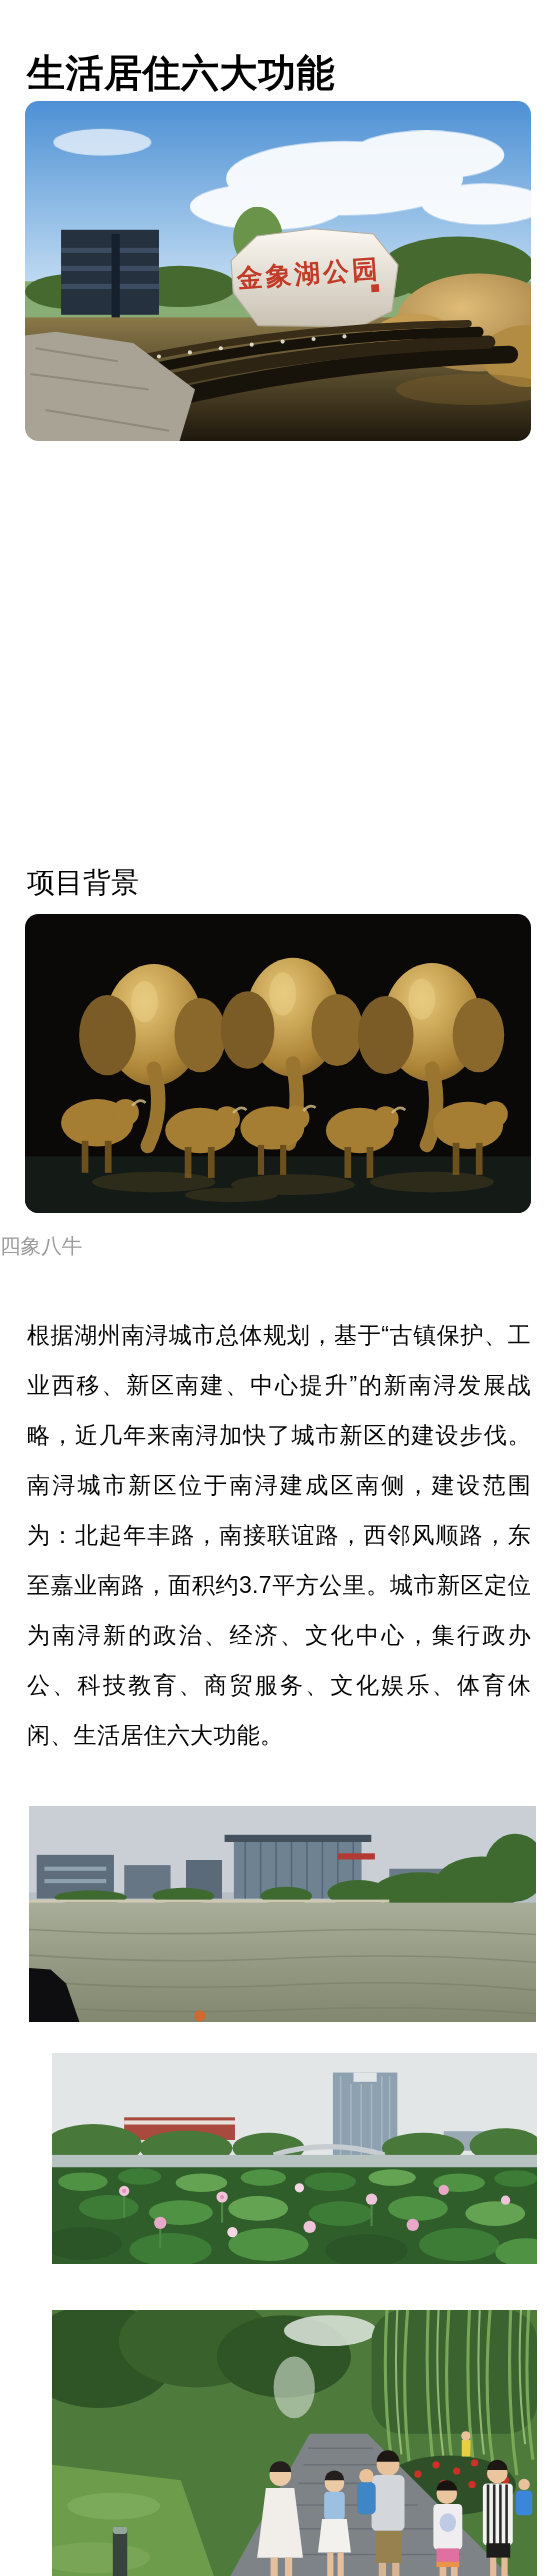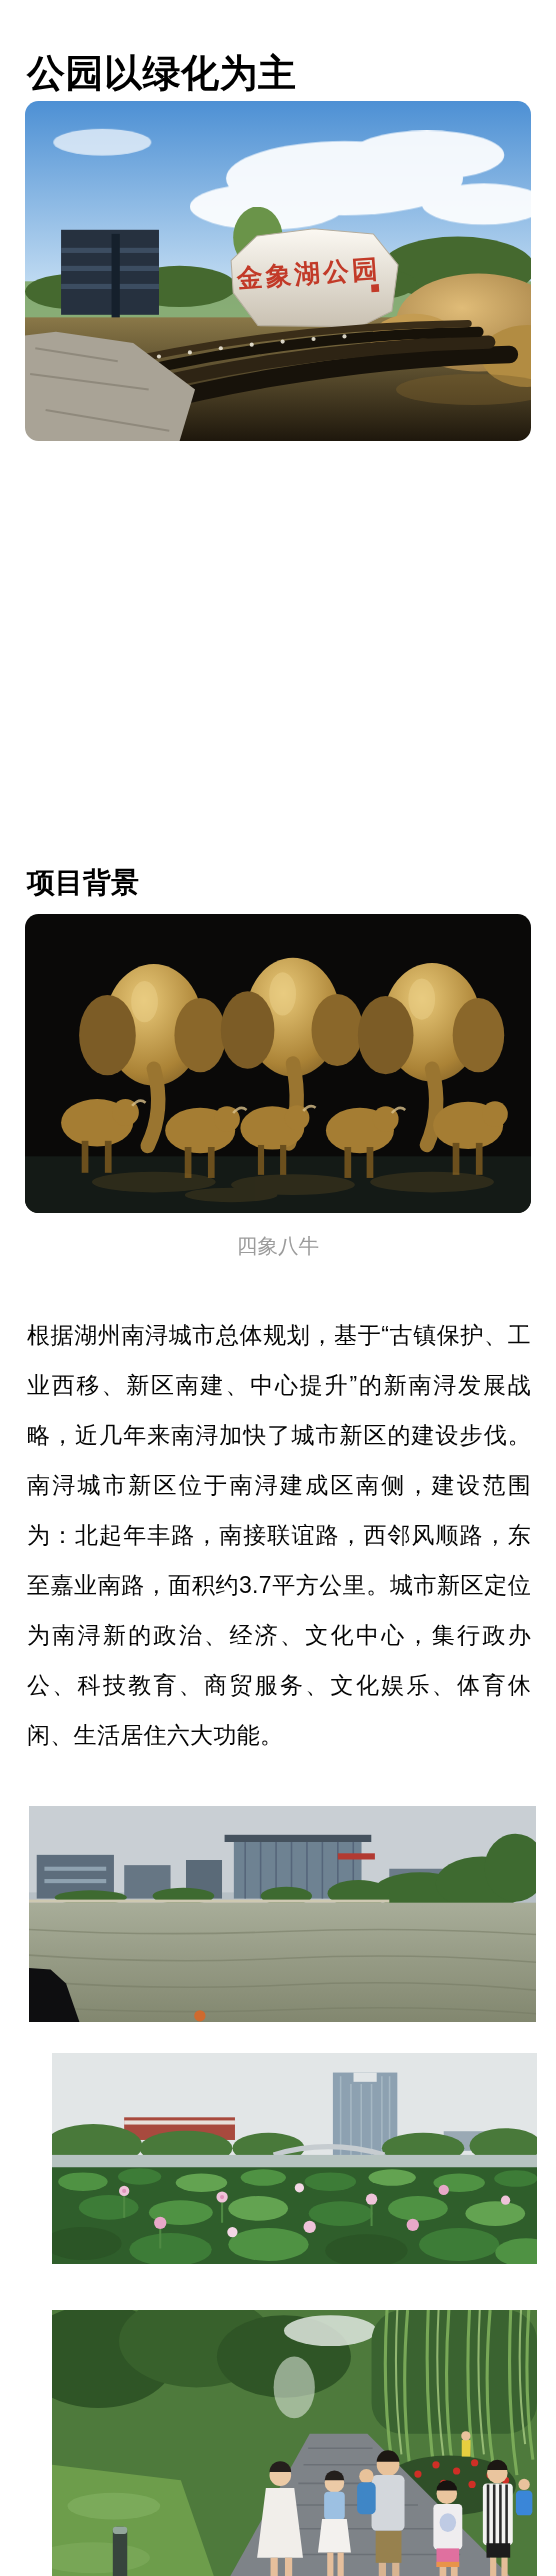--- a/index.html
+++ b/index.html
@@ -5,38 +5,38 @@
   html,body{margin:0;padding:0;background:#fff;}
   #page{position:relative;width:556px;height:3578px;background:#ffffff;overflow:hidden;
         font-family:"Liberation Sans","DejaVu Sans",sans-serif;color:#0a0a0a;}
   .abs{position:absolute;}
   
   .page-title{left:27px;top:23px;width:505px;font-size:38px;font-weight:800;color:#000;letter-spacing:0.5px;}
   .body-text{left:27px;width:504px;font-size:23px;line-height:50px;color:#050505;text-align:justify;
              text-justify:inter-character;letter-spacing:0.3px;}
   .p1{top:457px;}
   .p2{top:1287px;}
-  .section-heading{left:27px;top:841px;font-size:28px;font-weight:700;color:#000;}
-  .photo-caption{left:0;top:1232px;width:556px;text-align:center;font-size:20.6px;color:#9c9c9c;}
+  .section-heading{left:27px;top:841px;font-size:28px;font-weight:400;color:#000;}
+  .photo-caption{left:0;top:1232px;width:556px;text-align:left;font-size:20.6px;color:#9c9c9c;}
   
   figure{margin:0;padding:0;position:absolute;overflow:hidden;}
   figure svg{display:block;width:100%;height:100%;}
   .rounded{border-radius:13.4px;}
   .f1{left:25px;top:101px;width:506px;height:340px;}
   .f2{left:25px;top:914px;width:506px;height:299px;}
   .f3{left:29px;top:1806px;width:507px;height:216px;}
   .f4{left:52px;top:2053px;width:485px;height:211px;}
   .f5{left:52px;top:2310px;width:485px;height:290px;}
 </style>
 </head>
 <body>
 
 <div id="page">
 
-  <h1 class="abs page-title">公园以绿化为主</h1>
+  <h1 class="abs page-title">生活居住六大功能</h1>
 
   <figure class="f1 rounded">
     <svg viewBox="0 0 982 660" preserveAspectRatio="none">
       <defs>
         <linearGradient id="aSky" x1="0" y1="0" x2="0" y2="1">
             <stop offset="0" stop-color="#4d90d4"></stop>
             <stop offset="1" stop-color="#d9ebf8"></stop>
           </linearGradient>
         <linearGradient id="aWat" x1="0" y1="0" x2="0" y2="1">
             <stop offset="0" stop-color="#8a7848"></stop>

